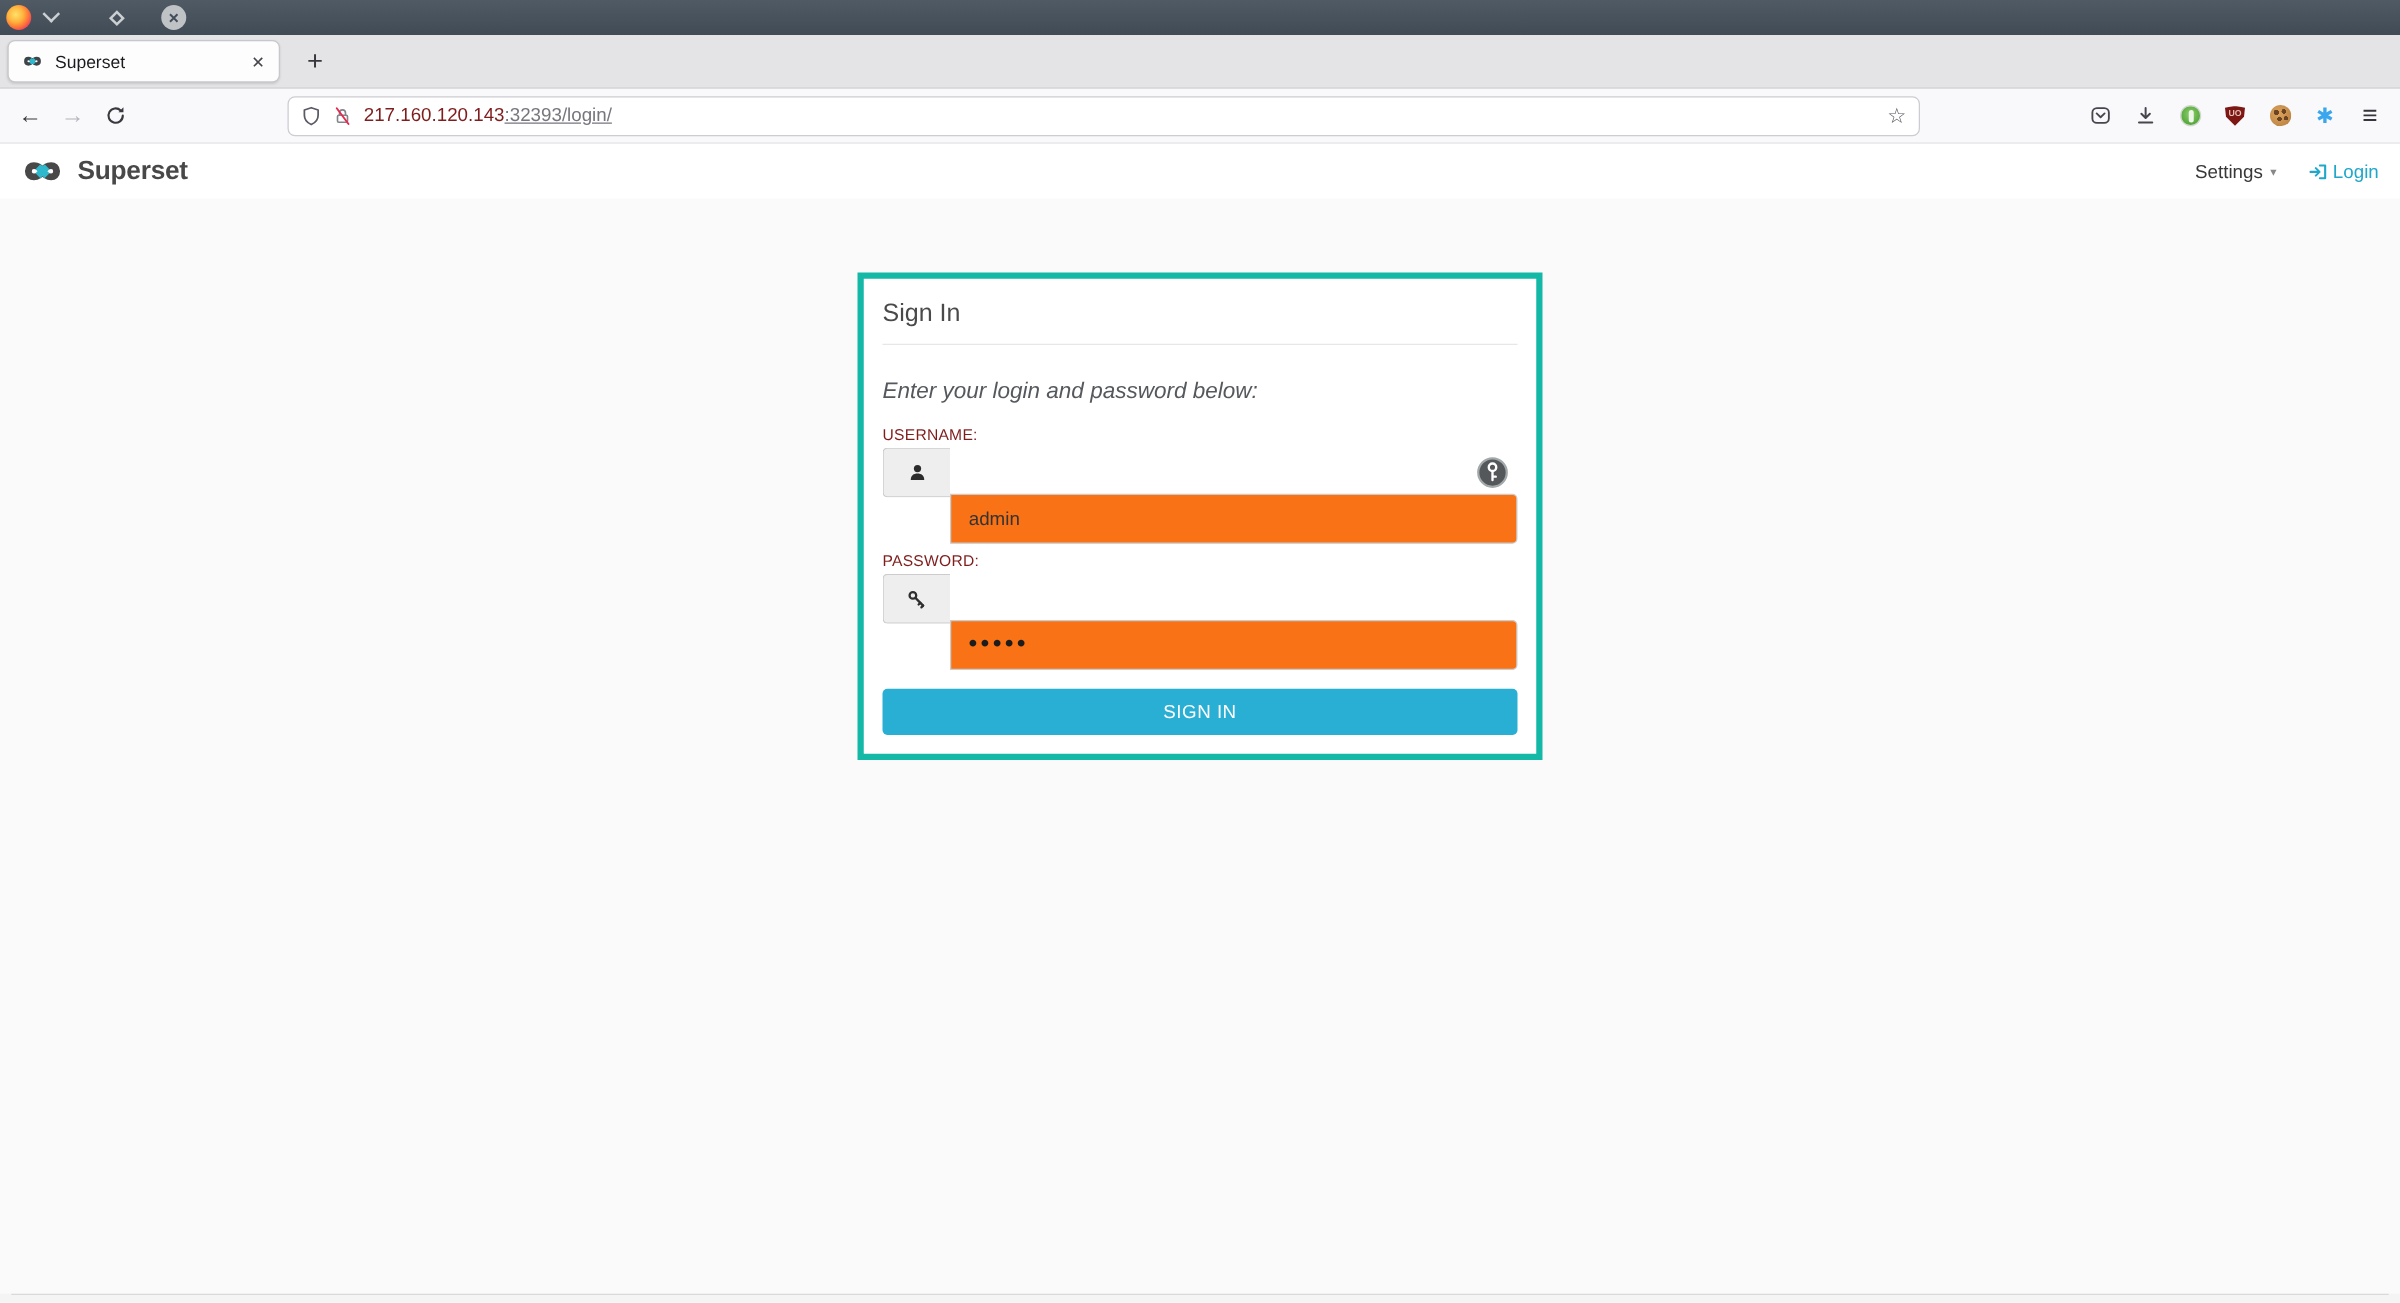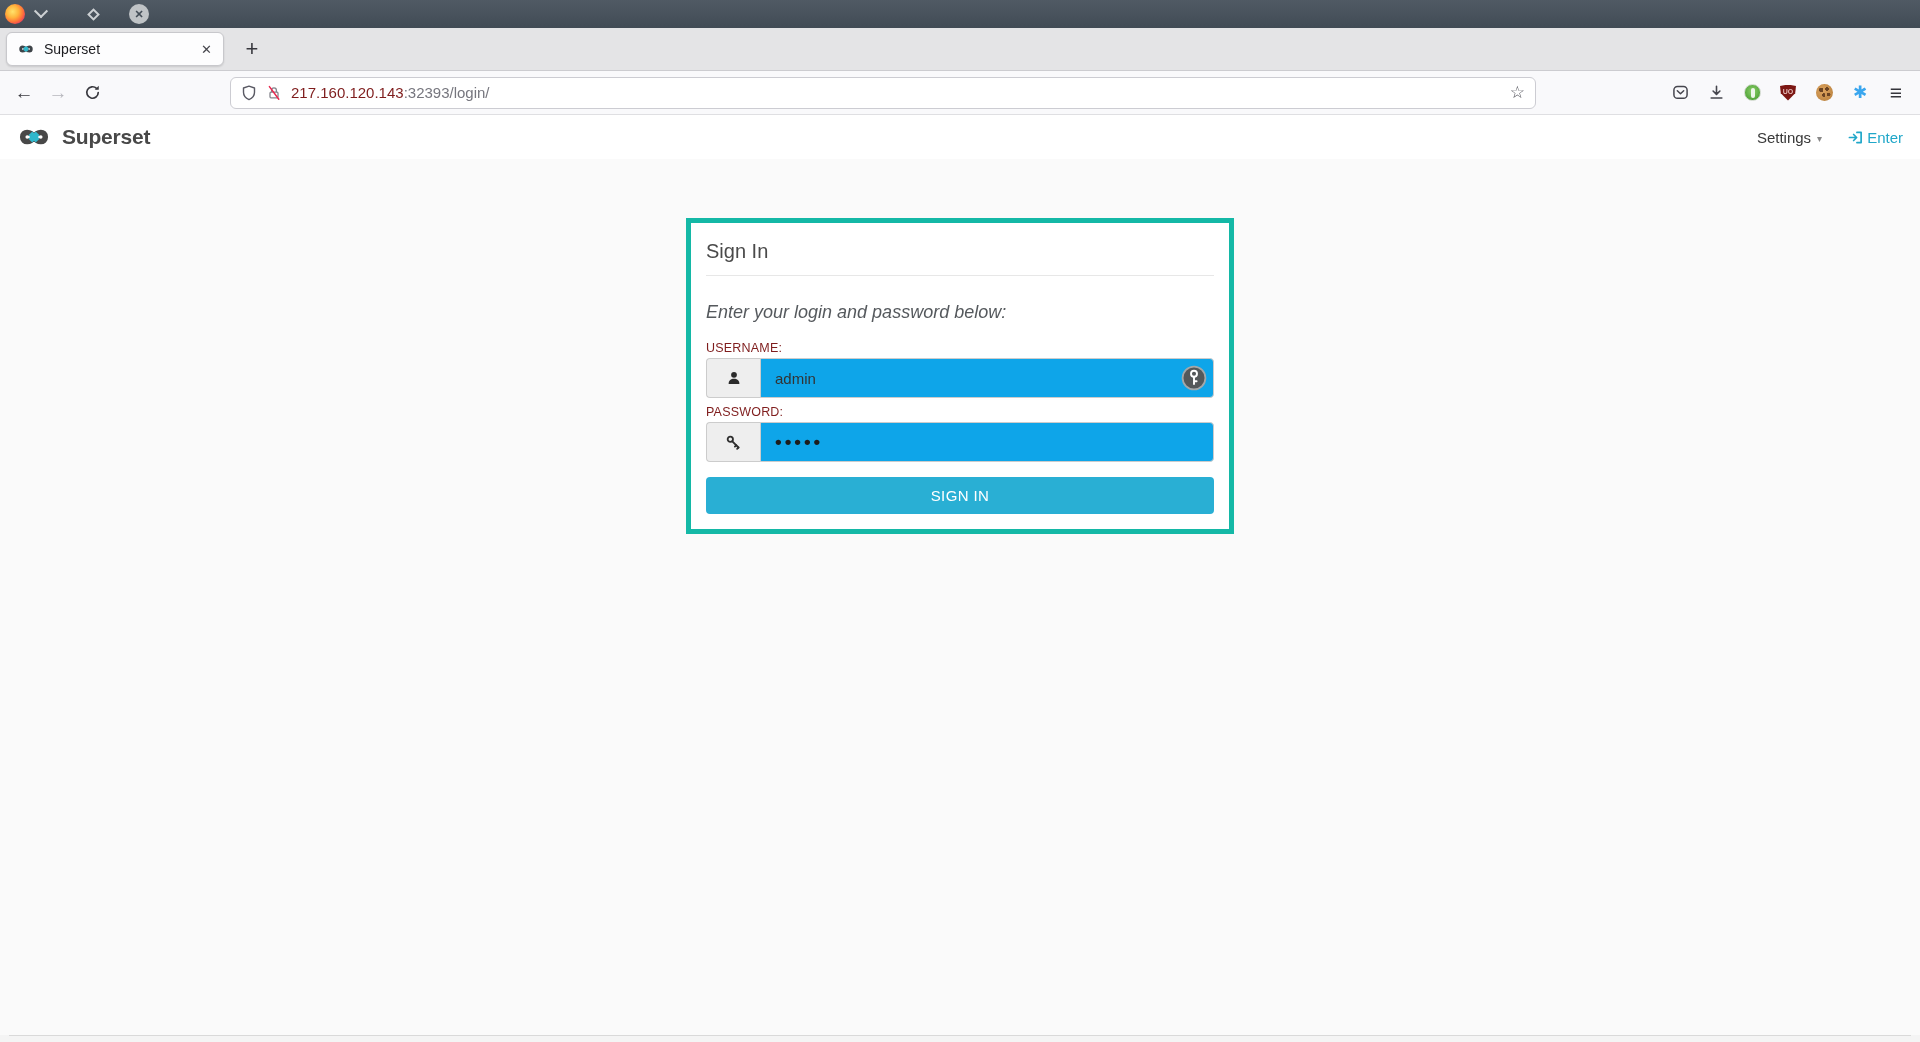--- a/index.html
+++ b/index.html
@@ -71,21 +71,21 @@
     font-size:19px; color:#39393f; border-radius:4px;
   }
   .nav-btn.disabled { color:#b6b6bc; }
   .urlbar {
     margin-left:120px; width:1306px; height:32px;
     background:#ffffff; border:1px solid #ccccd2; border-radius:6px;
     display:flex; align-items:center; padding:0 10px; gap:9px;
   }
   .url-text { flex:1; font-size:15px; white-space:nowrap; overflow:hidden; }
   .url-host { color:#7f1d1d;text-align:center; }
-  .url-path { color:#76767e; }
+  .url-path { color:#76767e;text-decoration:underline; }
   .url-star { font-size:17px; color:#54545c; }
   .toolbar-right { margin-left:auto; display:flex; align-items:center; gap:4px; }
   .tb-icon {
     width:32px; height:32px; border-radius:4px;
     display:flex; align-items:center; justify-content:center;
   }
   .ublock-shield {
     width:16px; height:16px; background:#7c1713;
     clip-path:polygon(50% 0, 100% 10%, 95% 55%, 50% 100%, 5% 55%, 0 10%);
     display:flex; align-items:flex-start; justify-content:center;
@@ -152,21 +152,21 @@
     background:#eeeeee; border:1px solid #cccccc; border-right:none;
     border-radius:4px 0 0 4px;
     display:flex; align-items:center; justify-content:center;
   }
   .text-input {
     flex:1; height:40px;
     border:1px solid #cccccc; border-radius:0 4px 4px 0;
     padding:0 36px 0 14px;
     font-family:"Liberation Sans", sans-serif;
     font-size:15px; color:#333333;
-    background:#0ea5e9; outline:none;
+    background:#f97316; outline:none;margin-top:37px;
   }
   .password-input {
     font-size:19px; font-weight:bold; letter-spacing:3px; color:#1c1c1c;
   }
   .keepass-badge { position:absolute; right:7px; top:7px; }
   .signin-btn {
     display:block; width:100%; height:37px; margin-top:15px;
     background:var(--btn); border:none; border-radius:4px;
     color:#ffffff; font-family:"Liberation Sans", sans-serif;
     font-size:15px; letter-spacing:.4px; cursor:pointer;
@@ -279,21 +279,21 @@
   <div class="s-nav-right">
     <div class="settings-item">
       <span>Settings</span>
       <span class="settings-caret">▾</span>
     </div>
     <div class="login-item">
       <svg width="15" height="15" viewBox="0 0 16 16">
         <path d="M1.5 8 H9 M6 4.8 L9.2 8 L6 11.2" fill="none" stroke="#20A7C9" stroke-width="1.8" stroke-linecap="round" stroke-linejoin="round"></path>
         <path d="M9.5 2.6 H14 V13.4 H9.5" fill="none" stroke="#20A7C9" stroke-width="1.8" stroke-linecap="round" stroke-linejoin="round"></path>
       </svg>
-      <span class="login-label">Enter</span>
+      <span class="login-label">Login</span>
     </div>
   </div>
 </div>
 
 <div class="content">
   <div class="panel">
     <div class="panel-header">
       <h1 class="panel-title">Sign In</h1>
     </div>
     <div class="panel-body">

